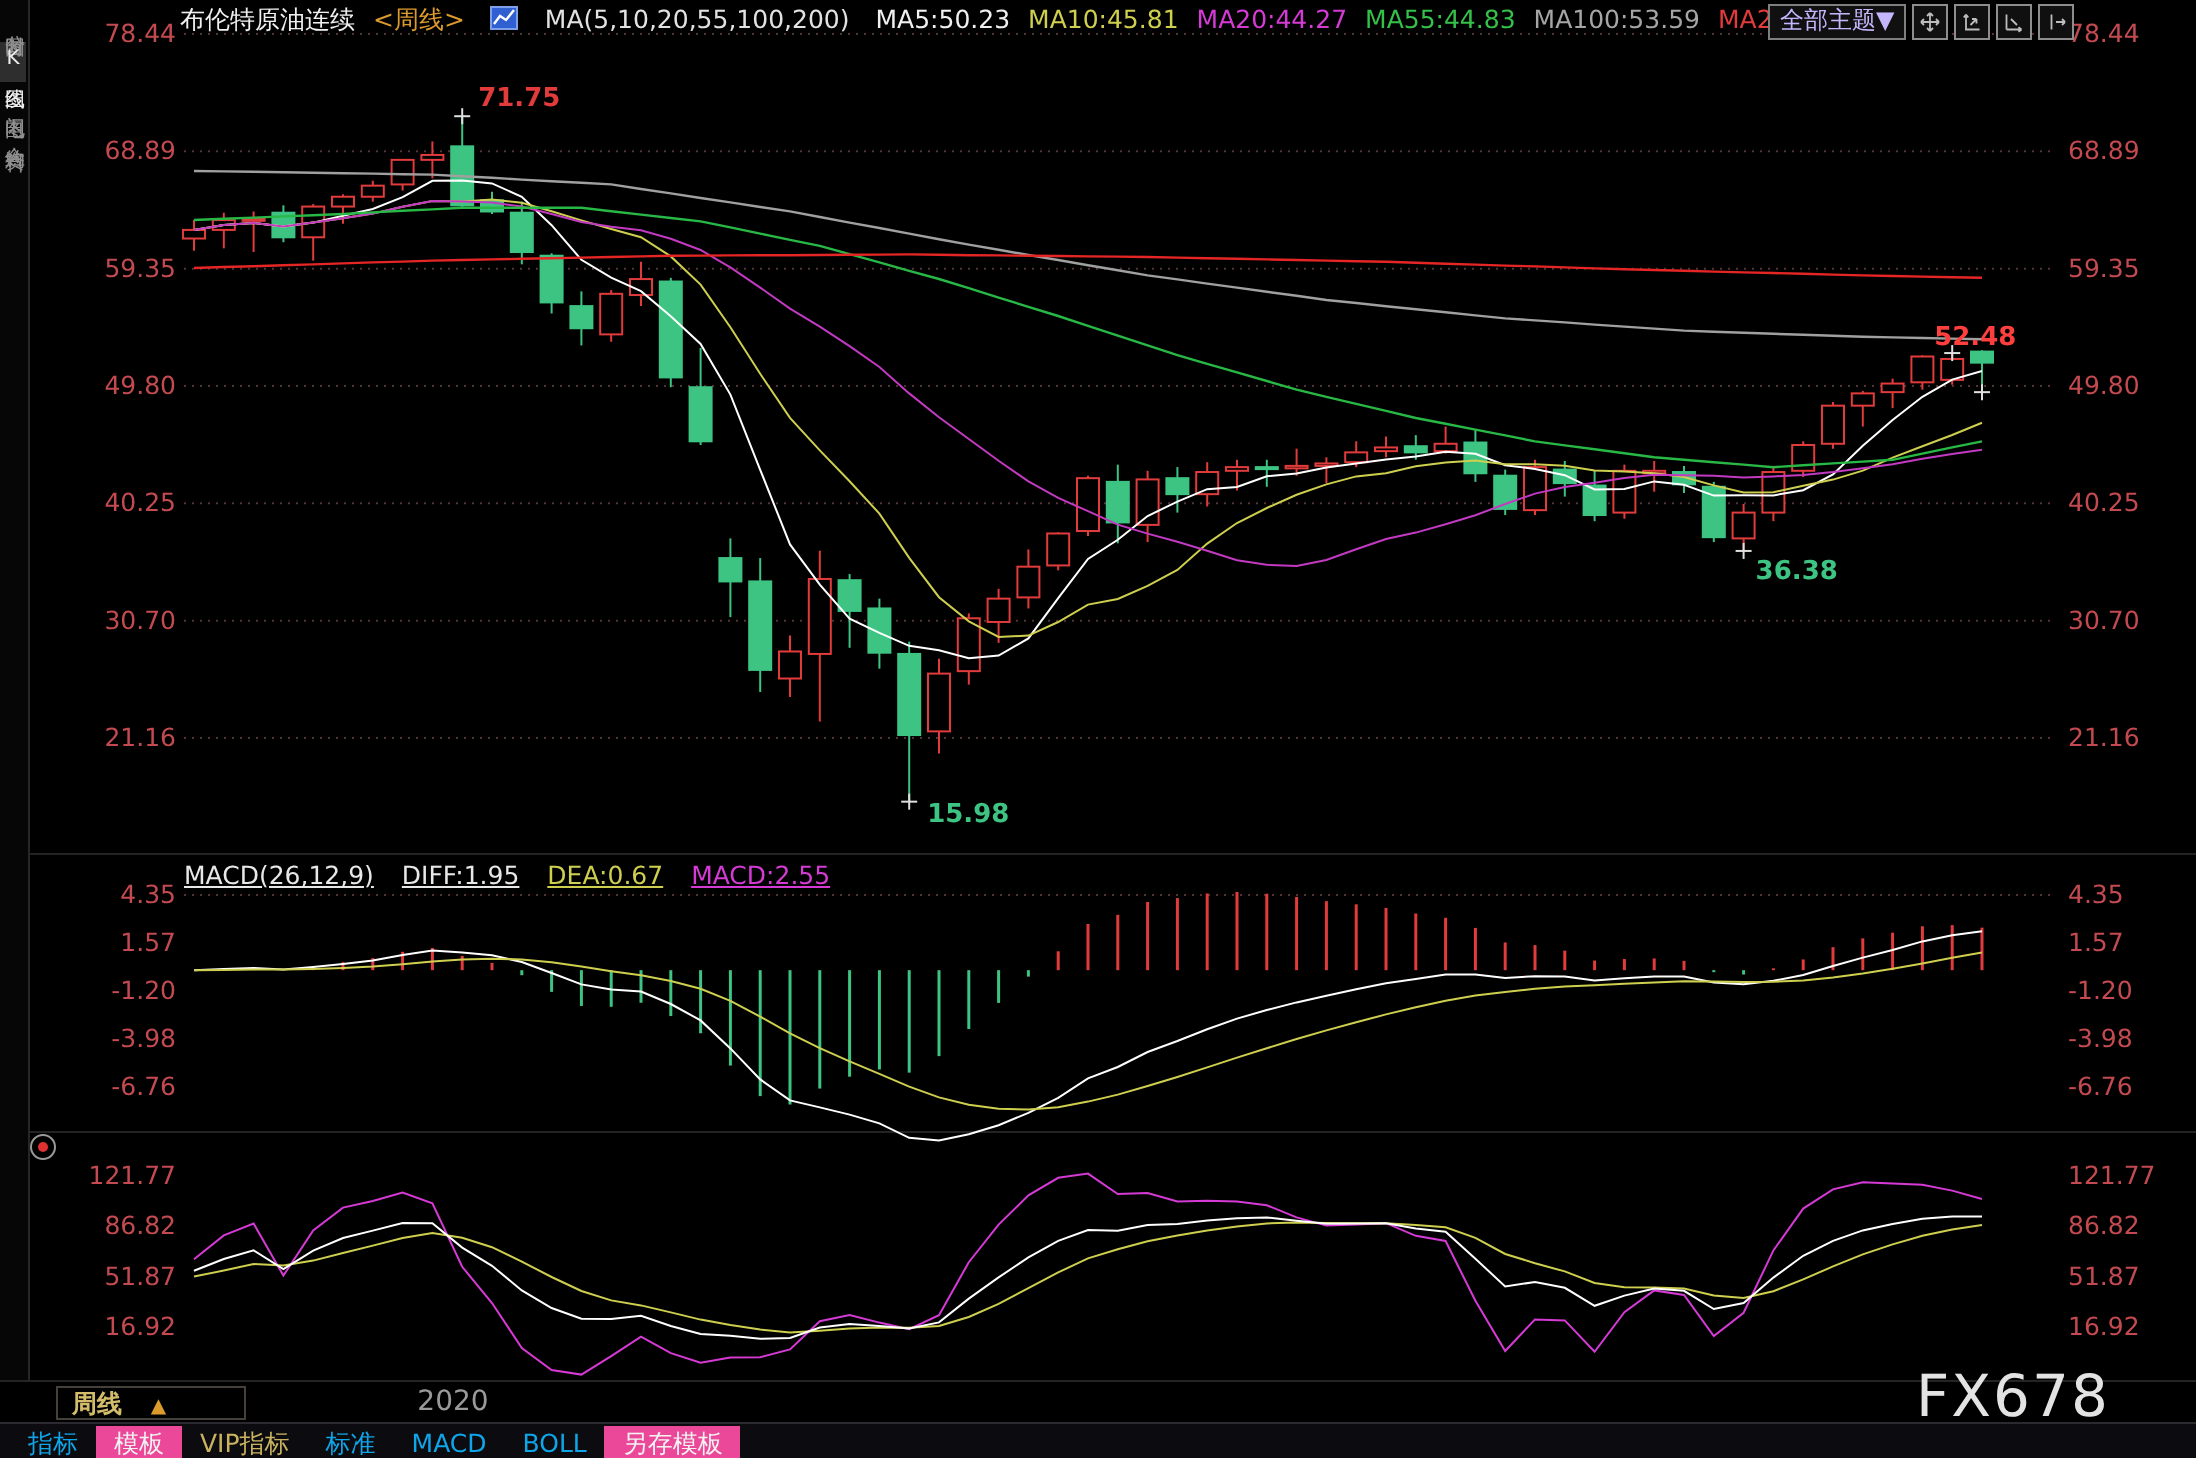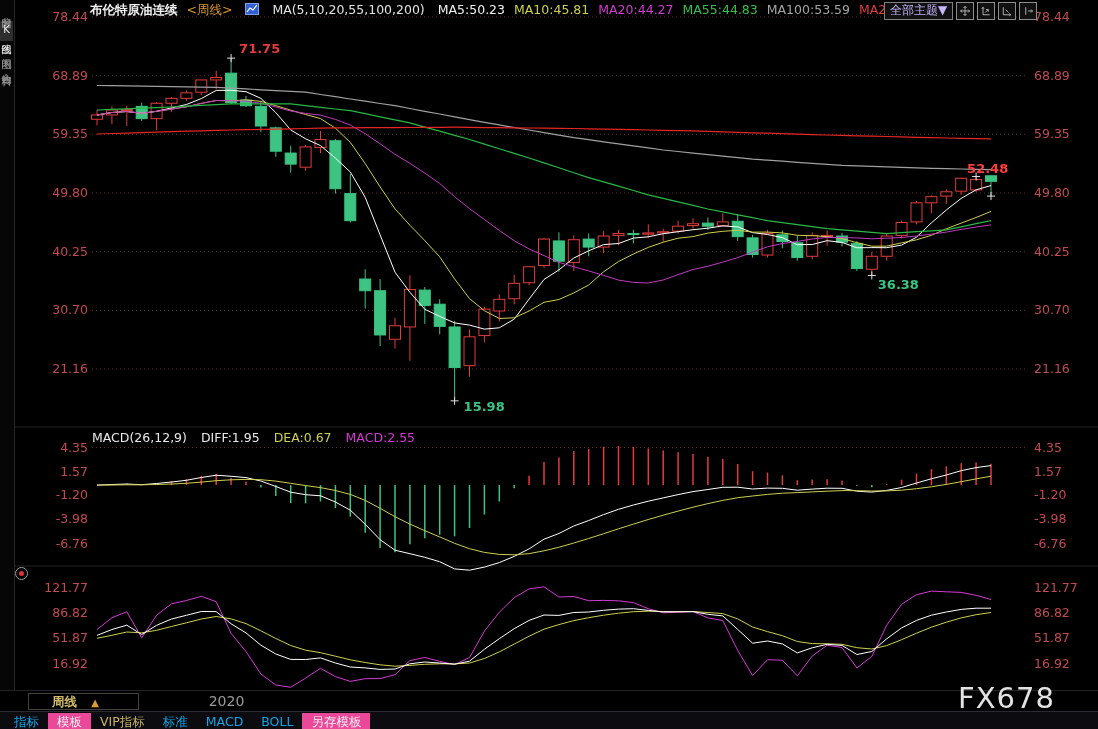--- a/index.html
+++ b/index.html
@@ -13,46 +13,46 @@
            border-right:1px solid #262626;z-index:4;}
   .side-item{writing-mode:vertical-rl;text-orientation:upright;color:#8f8f8f;
              font-size:10px;letter-spacing:1px;width:13px;margin:6px 0 0 0;
              padding:3px 0;text-align:center;cursor:pointer;}
   .side-item.active{color:#ececec;background:#2e2e2e;}
 
   
   .main-header{position:absolute;left:90px;top:2px;height:15px;font-size:12.5px;
                white-space:nowrap;z-index:3;}
   .main-header span{margin-right:9px;}
-  .sym{color:#f0f0f0;font-weight:bold;}
+  .sym{color:#f0f0f0;font-weight:normal;}
   .ptag{color:#dd9a2c;margin-left:-4px;}
   .malab{color:#e2e2e2;}
   .hdr-icon{display:inline-block;vertical-align:-1px;margin-right:6px;}
 
   .theme-area{position:absolute;left:884px;top:2px;display:flex;gap:3px;z-index:5;align-items:center;}
   .theme-btn{border:1px solid #7f7f7f;color:#c4b5fd;font-size:12px;height:16px;
              line-height:15px;padding:0 5px;cursor:pointer;background:#101010;}
   .win-icon{width:16px;height:16px;border:1px solid #8d8d8d;display:flex;align-items:center;
             justify-content:center;cursor:pointer;background:#101010;}
 
   .macd-header{position:absolute;left:92px;top:430px;font-size:12.5px;white-space:nowrap;z-index:3;}
   .kdj-header{position:absolute;left:92px;top:569px;font-size:12.5px;white-space:nowrap;z-index:3;}
-  .macd-header span,.kdj-header span{margin-right:10px;}
+  .macd-header span,.kdj-header span{margin-right:10px;text-decoration:underline;}
   .tw{color:#e8e8e8;} .ty{color:#cfcf4f;} .tm{color:#d53ad5;}
 
   .gear{position:absolute;left:15px;top:567px;width:11px;height:11px;border:1px solid #9a9a9a;
         border-radius:50%;z-index:4;display:flex;align-items:center;justify-content:center;}
   .gear i{width:5px;height:5px;border-radius:50%;background:#e03030;display:block;}
 
   
   .time-axis{position:absolute;left:0;top:690px;width:1098px;height:21px;
              border-top:1px solid #242424;z-index:2;background:#000;}
   .period-box{position:absolute;left:28px;top:2px;width:86px;height:15px;
               border:1px solid #45413a;color:#d3bc6a;font-weight:bold;font-size:12.5px;
-              line-height:15px;padding-left:23px;cursor:pointer;}
+              line-height:15px;padding-left:7px;cursor:pointer;}
   .period-arrow{color:#de9b2d;font-size:10px;margin-left:10px;}
   .year-label{position:absolute;left:209px;top:2px;color:#9a9a9a;font-size:14px;}
 
   .watermark{position:absolute;left:958px;top:681px;font-size:29px;color:#e3e3e3;
              letter-spacing:1px;z-index:3;}
 
   
   .toolbar{position:absolute;left:0;top:711px;width:1098px;height:18px;background:#0c0c10;
            border-top:1px solid #2a2a30;display:flex;align-items:center;z-index:7;}
   .tab{font-size:12.5px;height:17px;line-height:17px;padding:0 9px;color:#0ea5e9;cursor:pointer;}

